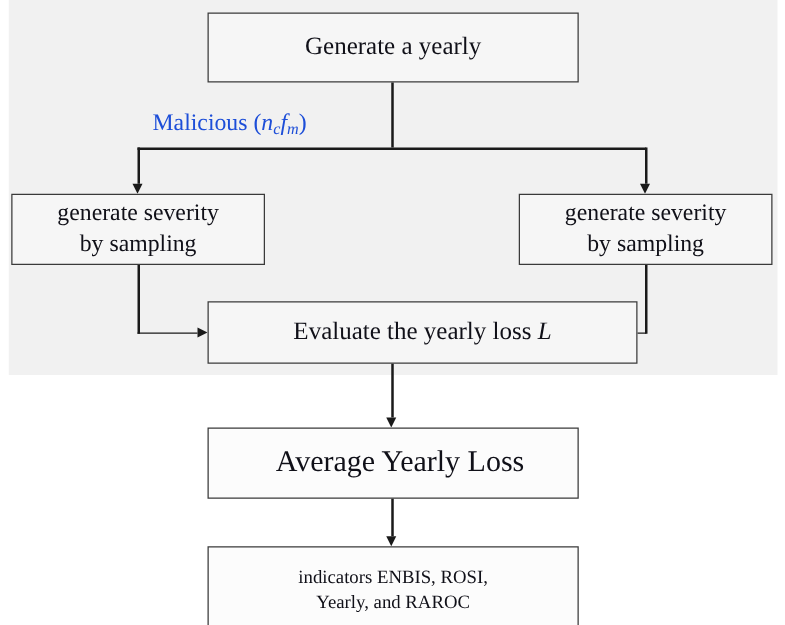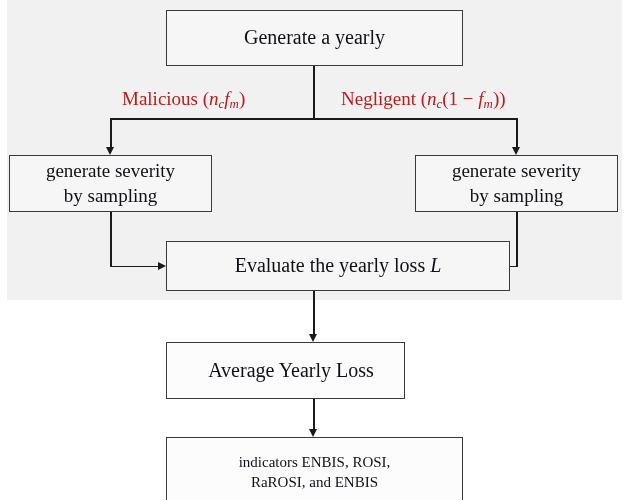--- a/index.html
+++ b/index.html
@@ -36,21 +36,21 @@
   .node-line {
     display: block;
     white-space: nowrap;
   }
   .node.on-shade {
     background: #f6f6f6;
   }
   .edge-label {
     position: absolute;
     white-space: nowrap;
-    color: #b91c1c;
+    color: #1d4ed8;
     font-size: 19px;
   }
   .connector {
     position: absolute;
     background: #1a1a1a;
   }
   .v-line { width: 1.6px; }
   .h-line { height: 1.6px; }
   .arrow-down {
     position: absolute;
@@ -97,21 +97,20 @@
   <div class="connector h-line" style="left:110px; top:118px; width:407px;"></div>
 
   <div class="connector v-line" style="left:110px; top:118px; height:29px;"></div>
   <div class="arrow-down" style="left:106px; top:147px;"></div>
 
   <div class="connector v-line" style="left:516px; top:118px; height:29px;"></div>
   <div class="arrow-down" style="left:512px; top:147px;"></div>
 
   <div class="edge-label" style="left:122px; top:88px;"><span>Malicious (</span><i class="mathit">n</i><sub class="mathsub">c</sub><i class="mathit">f</i><sub class="mathsub">m</sub><span>)</span></div>
 
-  <div class="edge-label" style="left:341px; top:88px;"><span>Negligent (</span><i class="mathit">n</i><sub class="mathsub">c</sub><span>(1 − </span><i class="mathit">f</i><sub class="mathsub">m</sub><span>))</span></div>
 
   <div class="node on-shade" style="left:9px; top:155px; width:203px; height:57px; font-size:19px;">
     <span class="node-line">generate severity</span>
     <span class="node-line">by sampling</span>
   </div>
 
   <div class="node on-shade" style="left:415px; top:155px; width:203px; height:57px; font-size:19px;">
     <span class="node-line">generate severity</span>
     <span class="node-line">by sampling</span>
   </div>
@@ -124,25 +123,25 @@
   <div class="connector h-line" style="left:471px; top:265.5px; width:46px;"></div>
   <div class="arrow-left" style="left:463px; top:262px;"></div>
 
   <div class="node on-shade" style="left:166px; top:241px; width:344px; height:50px; font-size:20px;">
     <span class="node-line"><span>Evaluate the yearly loss </span><i class="mathit">L</i></span>
   </div>
 
   <div class="connector v-line" style="left:313px; top:291px; height:43px;"></div>
   <div class="arrow-down" style="left:309px; top:334px;"></div>
 
-  <div class="node" style="left:166px; top:342px; width:239px; height:57px; font-size:20px;padding-left:11px;">
+  <div class="node" style="left:166px; top:342px; width:297px; height:57px; font-size:24px;padding-left:11px;">
     <span class="node-line">Average Yearly Loss</span>
   </div>
 
   <div class="connector v-line" style="left:313px; top:399px; height:30px;"></div>
   <div class="arrow-down" style="left:309px; top:429px;"></div>
 
   <div class="node" style="left:166px; top:437px; width:297px; height:71px; font-size:15px;">
     <span class="node-line">indicators ENBIS, ROSI,</span>
-    <span class="node-line">RaROSI, and ENBIS</span>
+    <span class="node-line">Yearly, and RAROC</span>
   </div>
 
 </div>
 
 </body></html>

